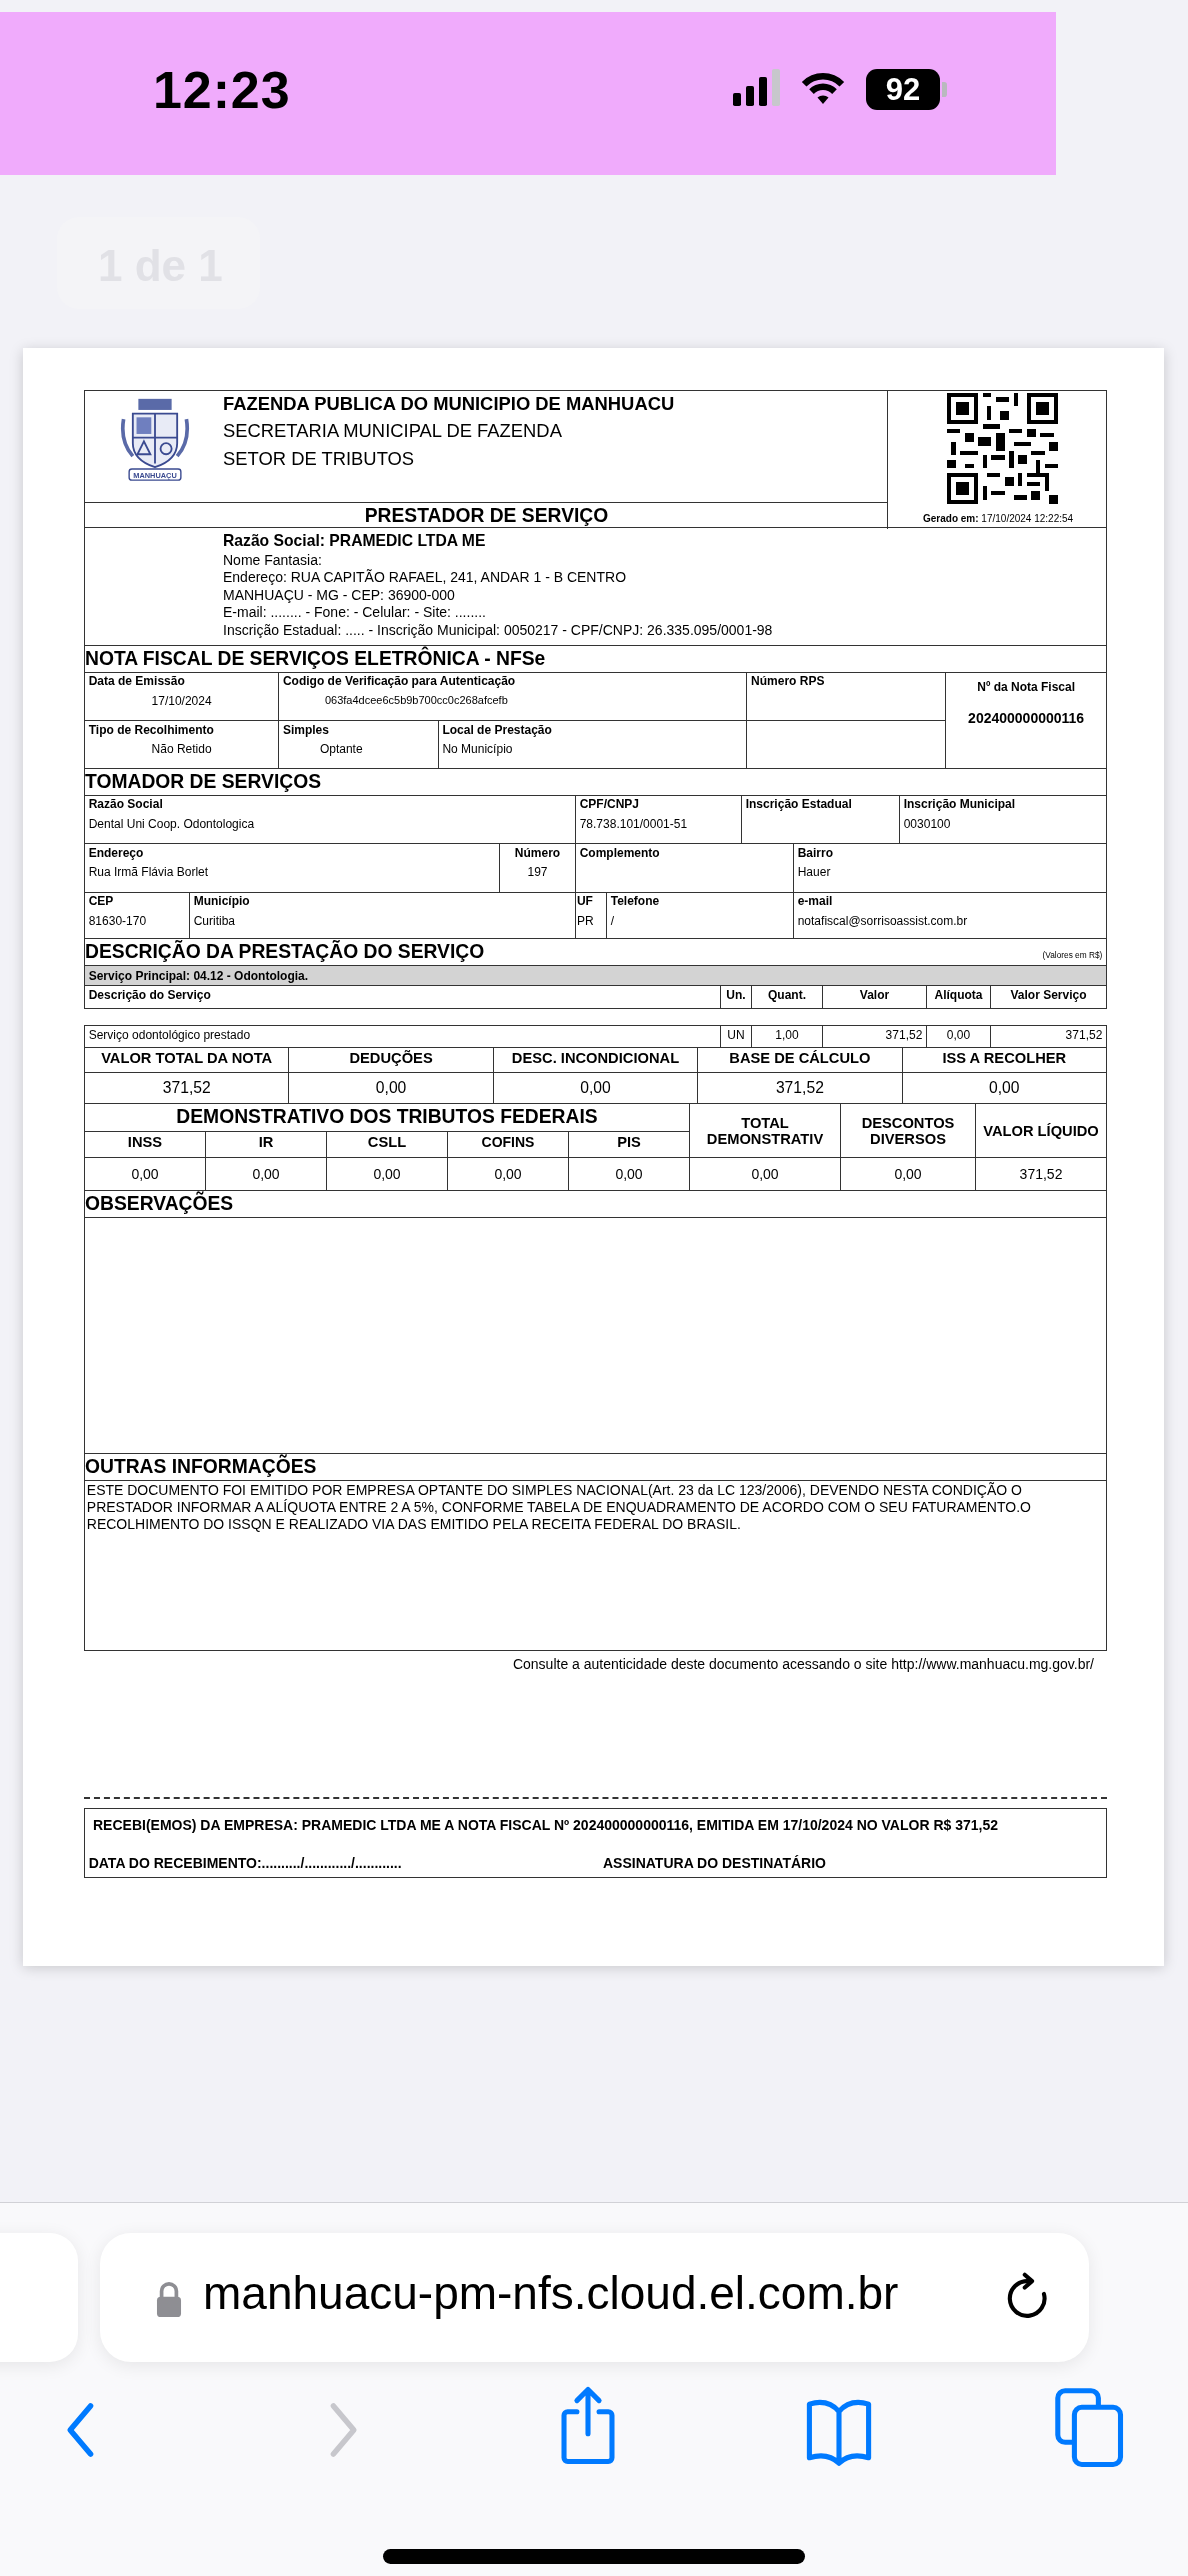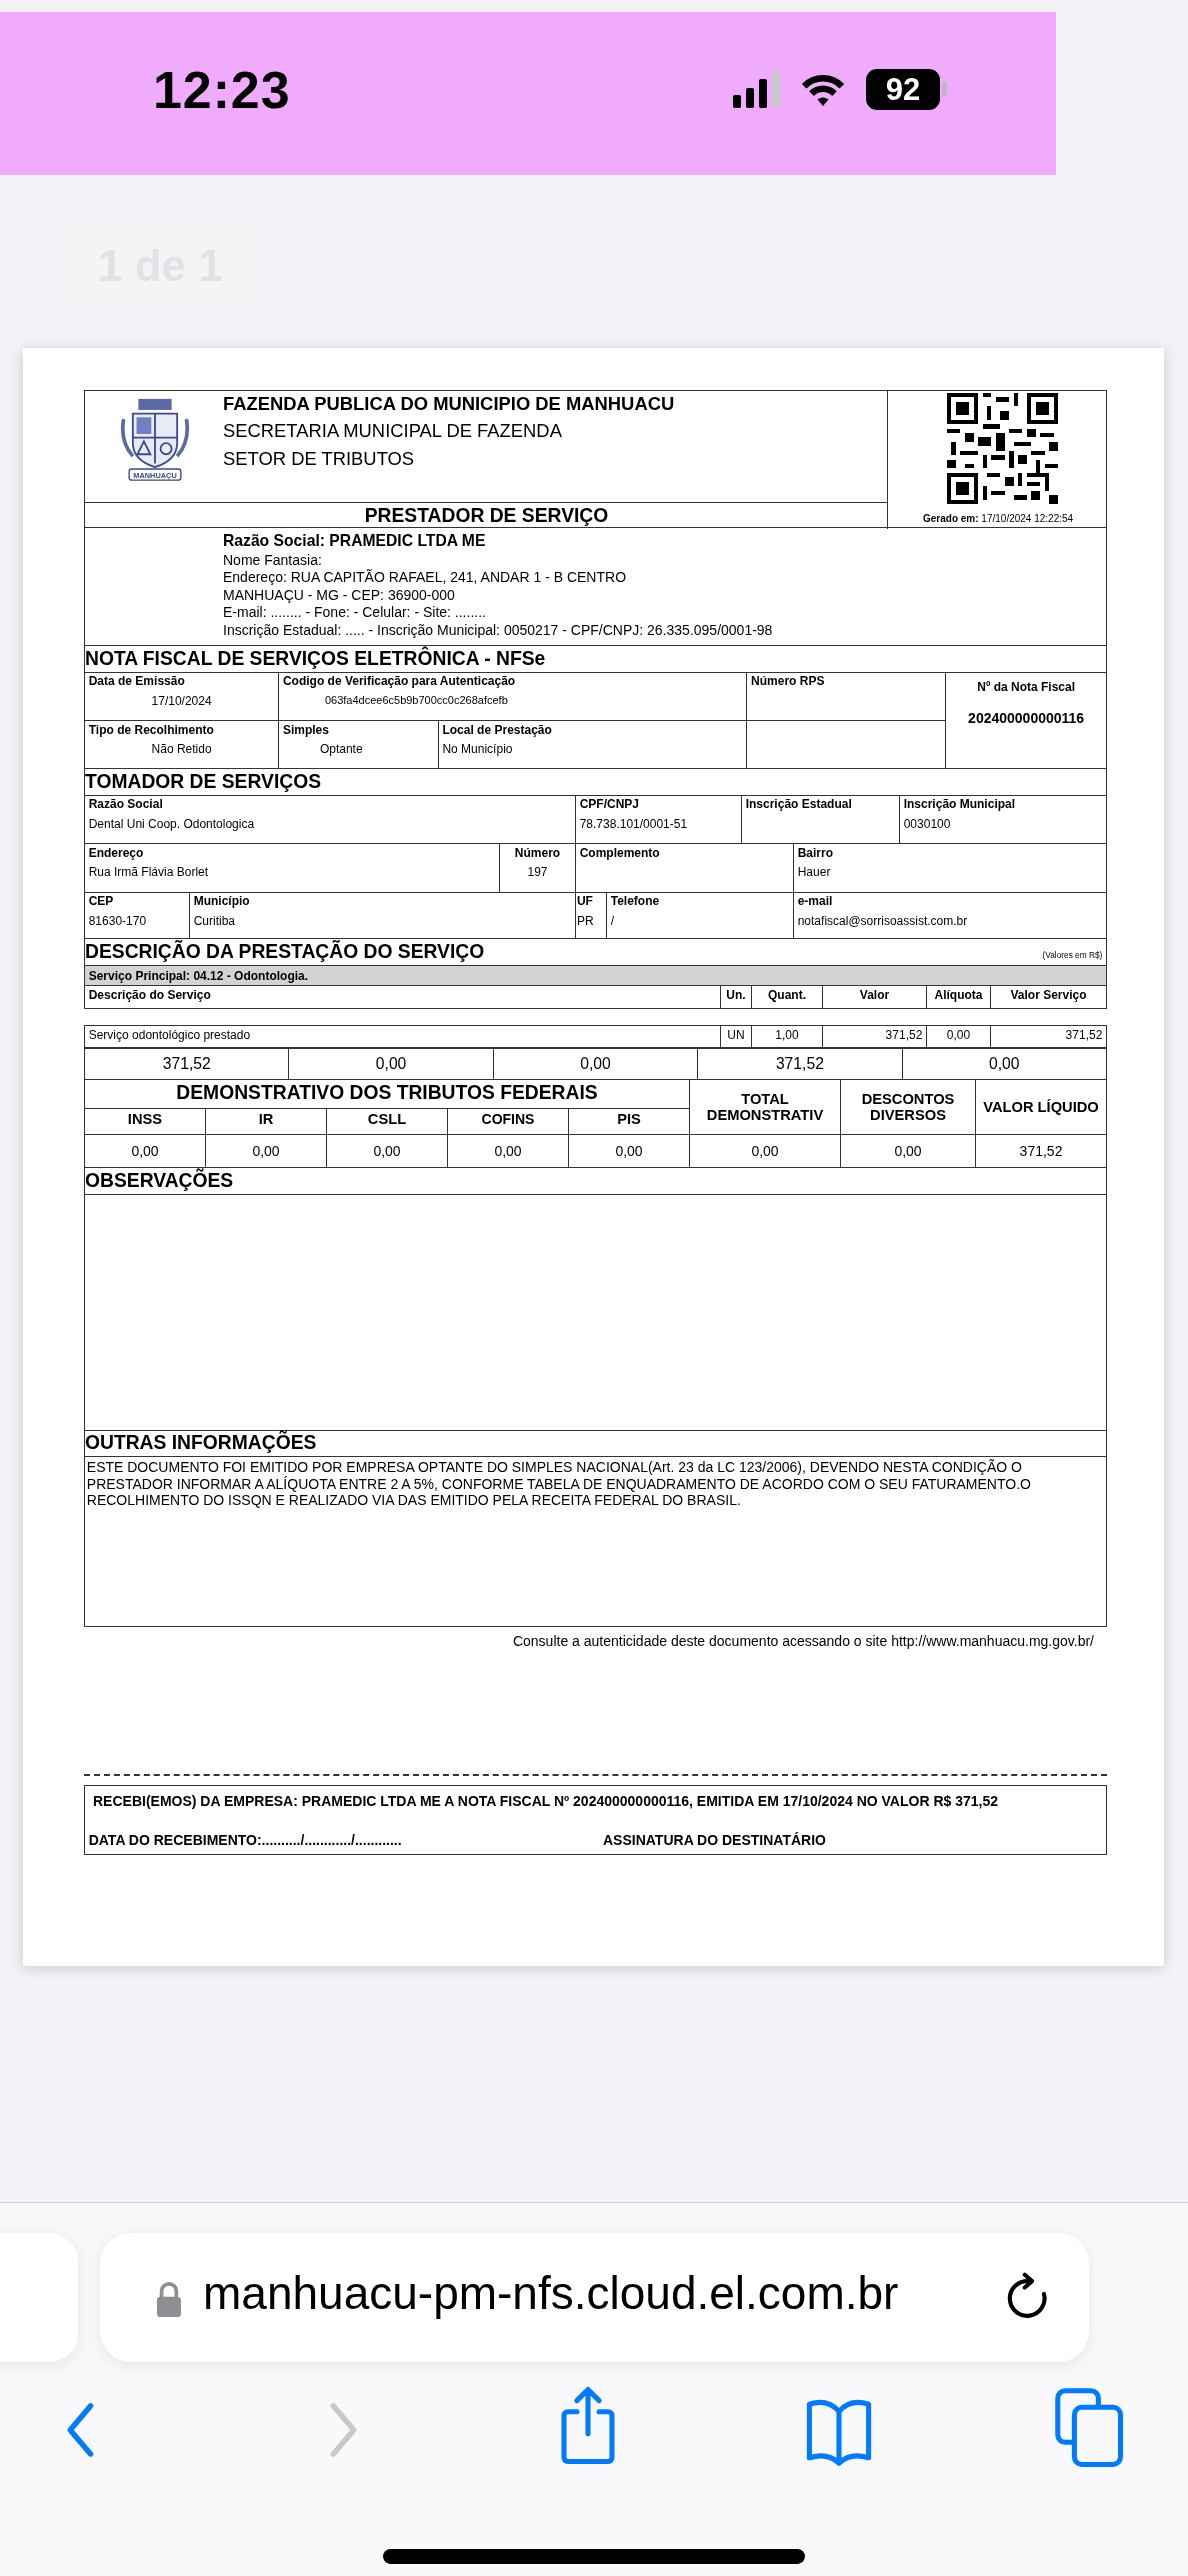--- a/index.html
+++ b/index.html
@@ -2,21 +2,21 @@
 <html style="font-size:14.7px"><head>
 <meta charset="utf-8">
 <style>
   * { box-sizing: border-box; margin: 0; padding: 0; }
   html, body { width: 1188px; height: 2576px; overflow: hidden; }
   body { background: #f2f2f7; font-family: "Liberation Sans", sans-serif; color: #000; position: relative; }
 
   
   .statusbar { position: absolute; left: 0; top: 12px; width: 1056px; height: 163px; background: #f0abfc; }
   .status-time { position: absolute; left: 153px; top: 48px; font-size: 52px; font-weight: bold; letter-spacing: 0.9px; }
-  .status-icons { position: absolute; right: 109px; top: 57px; display: flex; align-items: center; gap: 20px; }
+  .status-icons { position: absolute; right: 109px; top: 57px; display: flex; gap: 20px; }
   .signal { display: flex; align-items: flex-end; gap: 4.6px; height: 37px; }
   .signal span { width: 8.3px; background: #000; border-radius: 1.8px; }
   .signal span.off { background: #c7c7cc; }
   .battery { position: relative; width: 81px; height: 41px; }
   .battery-body { position: absolute; left: 0; top: 0; width: 74px; height: 41px; background: #000; border-radius: 11px; color: #fff; font-weight: bold; font-size: 31px; text-align: center; line-height: 41px; }
   .battery-cap { position: absolute; right: 0; top: 13px; width: 4.6px; height: 14.7px; background: #b9b9be; border-radius: 0 2.8px 2.8px 0; }
 
   .page-indicator { position: absolute; left: 57px; top: 217px; width: 203px; height: 92px; border-radius: 22px; background: #f4f4f7; }
   .page-indicator span { position: absolute; left: 41px; top: 24px; font-size: 44px; font-weight: bold; color: #e1e1e6; }
 
@@ -362,20 +362,27 @@
         <td class="center">1,00</td>
         <td class="right">371,52</td>
         <td class="center">0,00</td>
         <td class="right">371,52</td>
       </tr>
     </tbody>
       </table>
 
     <table>
       <tbody>
+          <tr style="height:24px">
+        <td class="lbl center" style="border-top:none;font-size:14.7px">VALOR TOTAL DA NOTA</td>
+        <td class="lbl center" style="border-top:none;font-size:14.7px">DEDUÇÕES</td>
+        <td class="lbl center" style="border-top:none;font-size:14.7px">DESC. INCONDICIONAL</td>
+        <td class="lbl center" style="border-top:none;font-size:14.7px">BASE DE CÁLCULO</td>
+        <td class="lbl center" style="border-top:none;font-size:14.7px">ISS A RECOLHER</td>
+      </tr>
       <tr style="height:31px">
         <td class="center" style="font-size:15.7px;vertical-align:middle">371,52</td>
         <td class="center" style="font-size:15.7px;vertical-align:middle">0,00</td>
         <td class="center" style="font-size:15.7px;vertical-align:middle">0,00</td>
         <td class="center" style="font-size:15.7px;vertical-align:middle">371,52</td>
         <td class="center" style="font-size:15.7px;vertical-align:middle">0,00</td>
       </tr>
     </tbody>
       </table>
 

